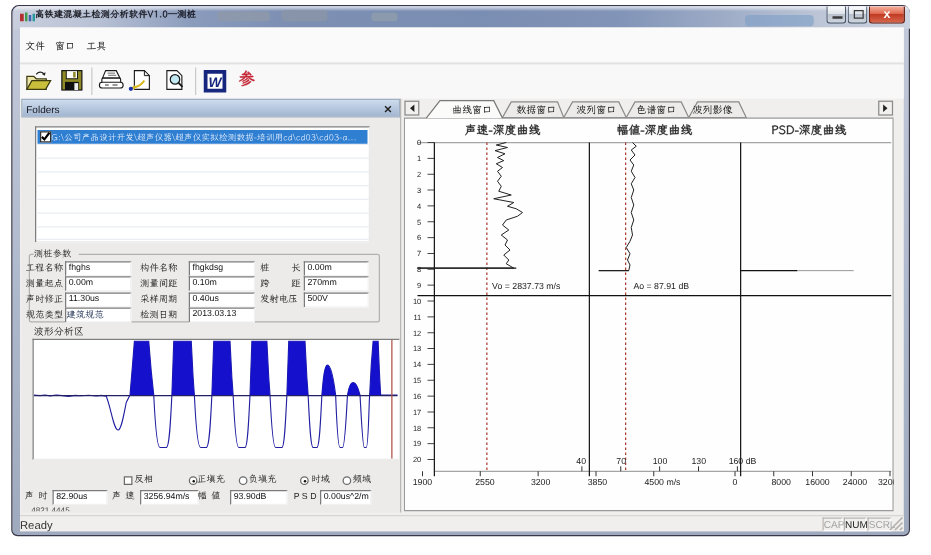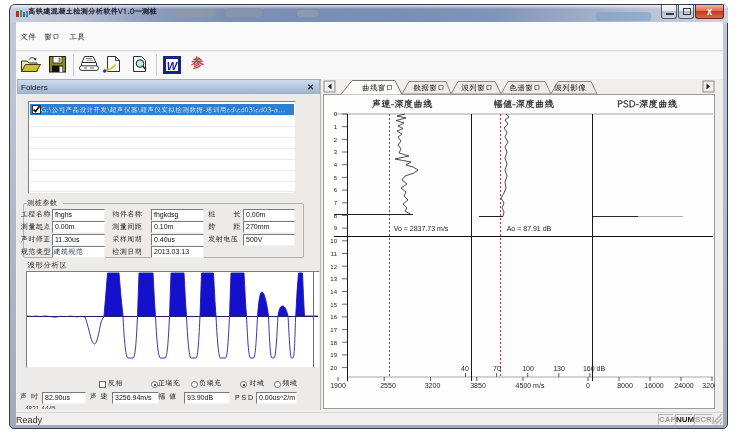--- a/index.html
+++ b/index.html
@@ -44,21 +44,21 @@
   .rad { position:absolute; width:7px; height:7px; border-radius:50%; border:1px solid #6a6a6a; background:#fff; }
   .rad.on:before { content:""; position:absolute; left:1.5px; top:1.5px; width:2.5px; height:2.5px; border-radius:50%; background:#111; }
   .chk { position:absolute; width:7px; height:7px; border:1px solid #6a6a6a; background:#fff; }
   .clip8 { position:absolute; overflow:hidden; height:4px; }
   
   #rcont { position:absolute; left:307px; top:57px; width:392px; height:332px; }
   
   #status { position:absolute; left:0; top:390px; width:707px; height:13px; background:#f1efee; border-top:1px solid #d8d5d1; }
   #status .r { position:absolute; left:0; top:2px; font-size:9px; color:#333; }
   .sbox { position:absolute; top:1px; height:11px; border:1px solid #b9b6b2; border-bottom-color:#fff; border-right-color:#fff;
-     font-size:8px; text-align:right; line-height:10px;font-weight:bold; }
+     font-size:8px; text-align:right; line-height:10px; }
 </style>
 </head>
 <body>
 <div id="win">
   <div id="titlebar">
     <div class="smudge" style="left:163px;top:4px;width:42px;height:8px;background:#8f99a9;opacity:.8;"></div>
     <div class="smudge" style="left:214px;top:3px;width:37px;height:9px;background:#8a95a6;opacity:.8;"></div>
     <div class="smudge" style="left:286px;top:5px;width:21px;height:7px;background:#929dac;opacity:.75;"></div>
     <div class="smudge" style="left:585px;top:7px;width:55px;height:9px;background:#7d9ec7;opacity:.6;"></div>
     <div id="icon" style="position:absolute;left:5px;top:4px;width:11px;height:10px;">

